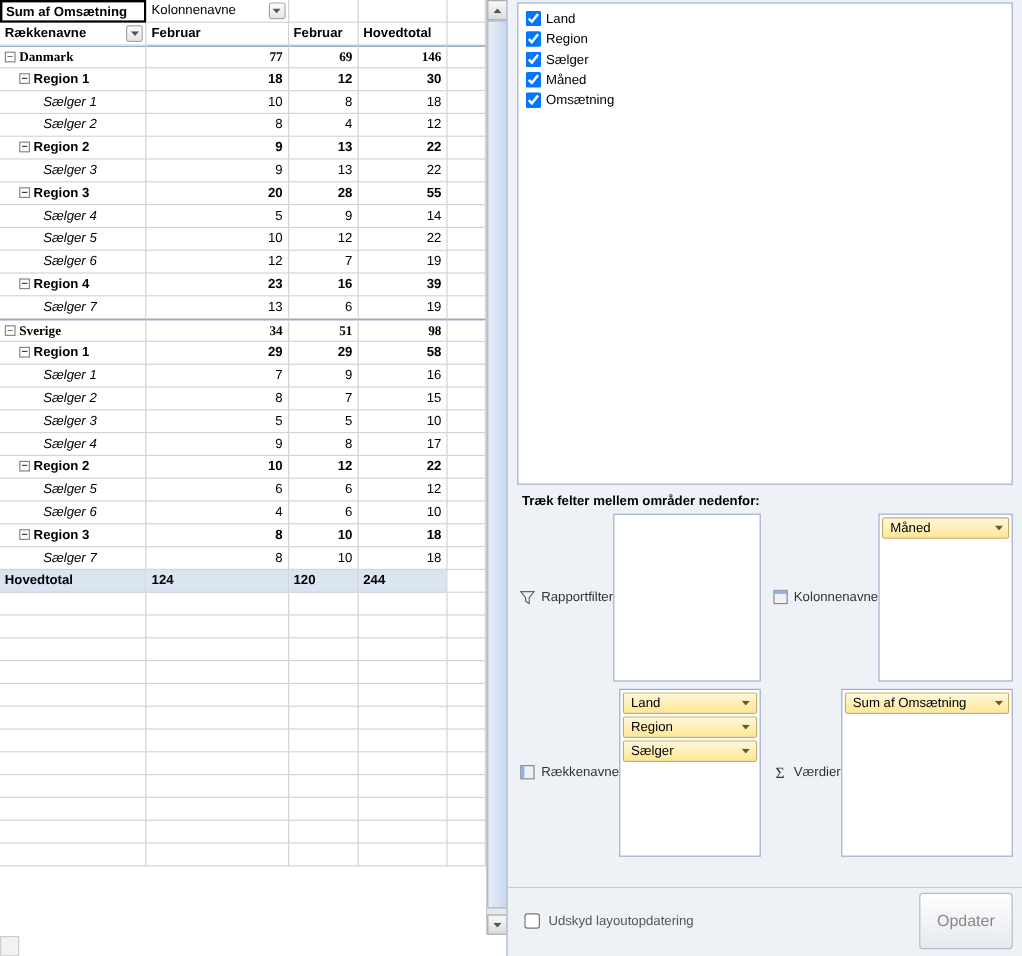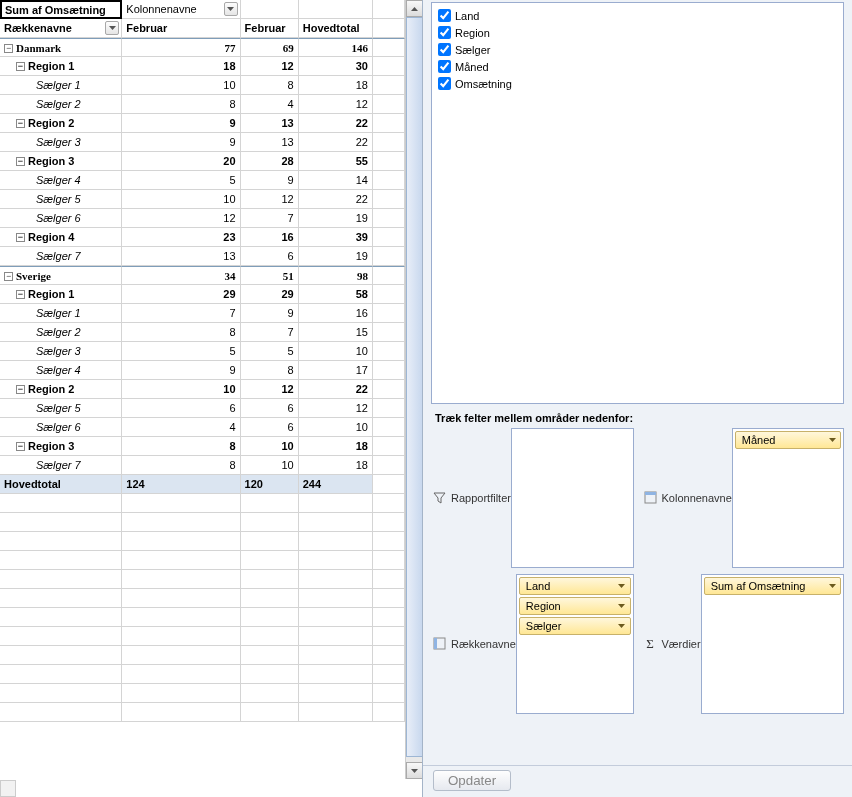--- a/index.html
+++ b/index.html
@@ -184,21 +184,21 @@
     width: 10px; height: 10px;
     display:flex; align-items:center; justify-content:center;
   }
   .bottom-bar {
     display: flex; align-items:center; justify-content: space-between;
     padding: 4px 8px 6px 10px;
     border-top: 1px solid #c3ccdb;
   }
   .bottom-bar label { display:flex; align-items:center; gap:4px; color:#555; }
   .upd-btn {
-    padding: 2px 14px;
+    padding: 15px 14px;
     background: linear-gradient(#fefefe,#e6e9ef);
     border: 1px solid #b4bdca;
     border-radius: 3px;
     color: #888;
   }
   .left-txt { text-align:left !important; }
 </style>
 </head>
 <body>
 
@@ -629,17 +629,21 @@
                 <svg viewBox="0 0 7 4" width="7" height="4">
                   <path d="M0 0 L7 0 L3.5 4 Z" fill="#6b5a1f"></path>
                 </svg>
               </span>
             </div>
           </div>
       </div>
     </div>
 
     <div class="bottom-bar">
+      <label>
+        <input type="checkbox" style="">
+        <span>Udskyd layoutopdatering</span>
+      </label>
       <button class="upd-btn">Opdater</button>
     </div>
   </div>
 
 </div>
 
 </body></html>

